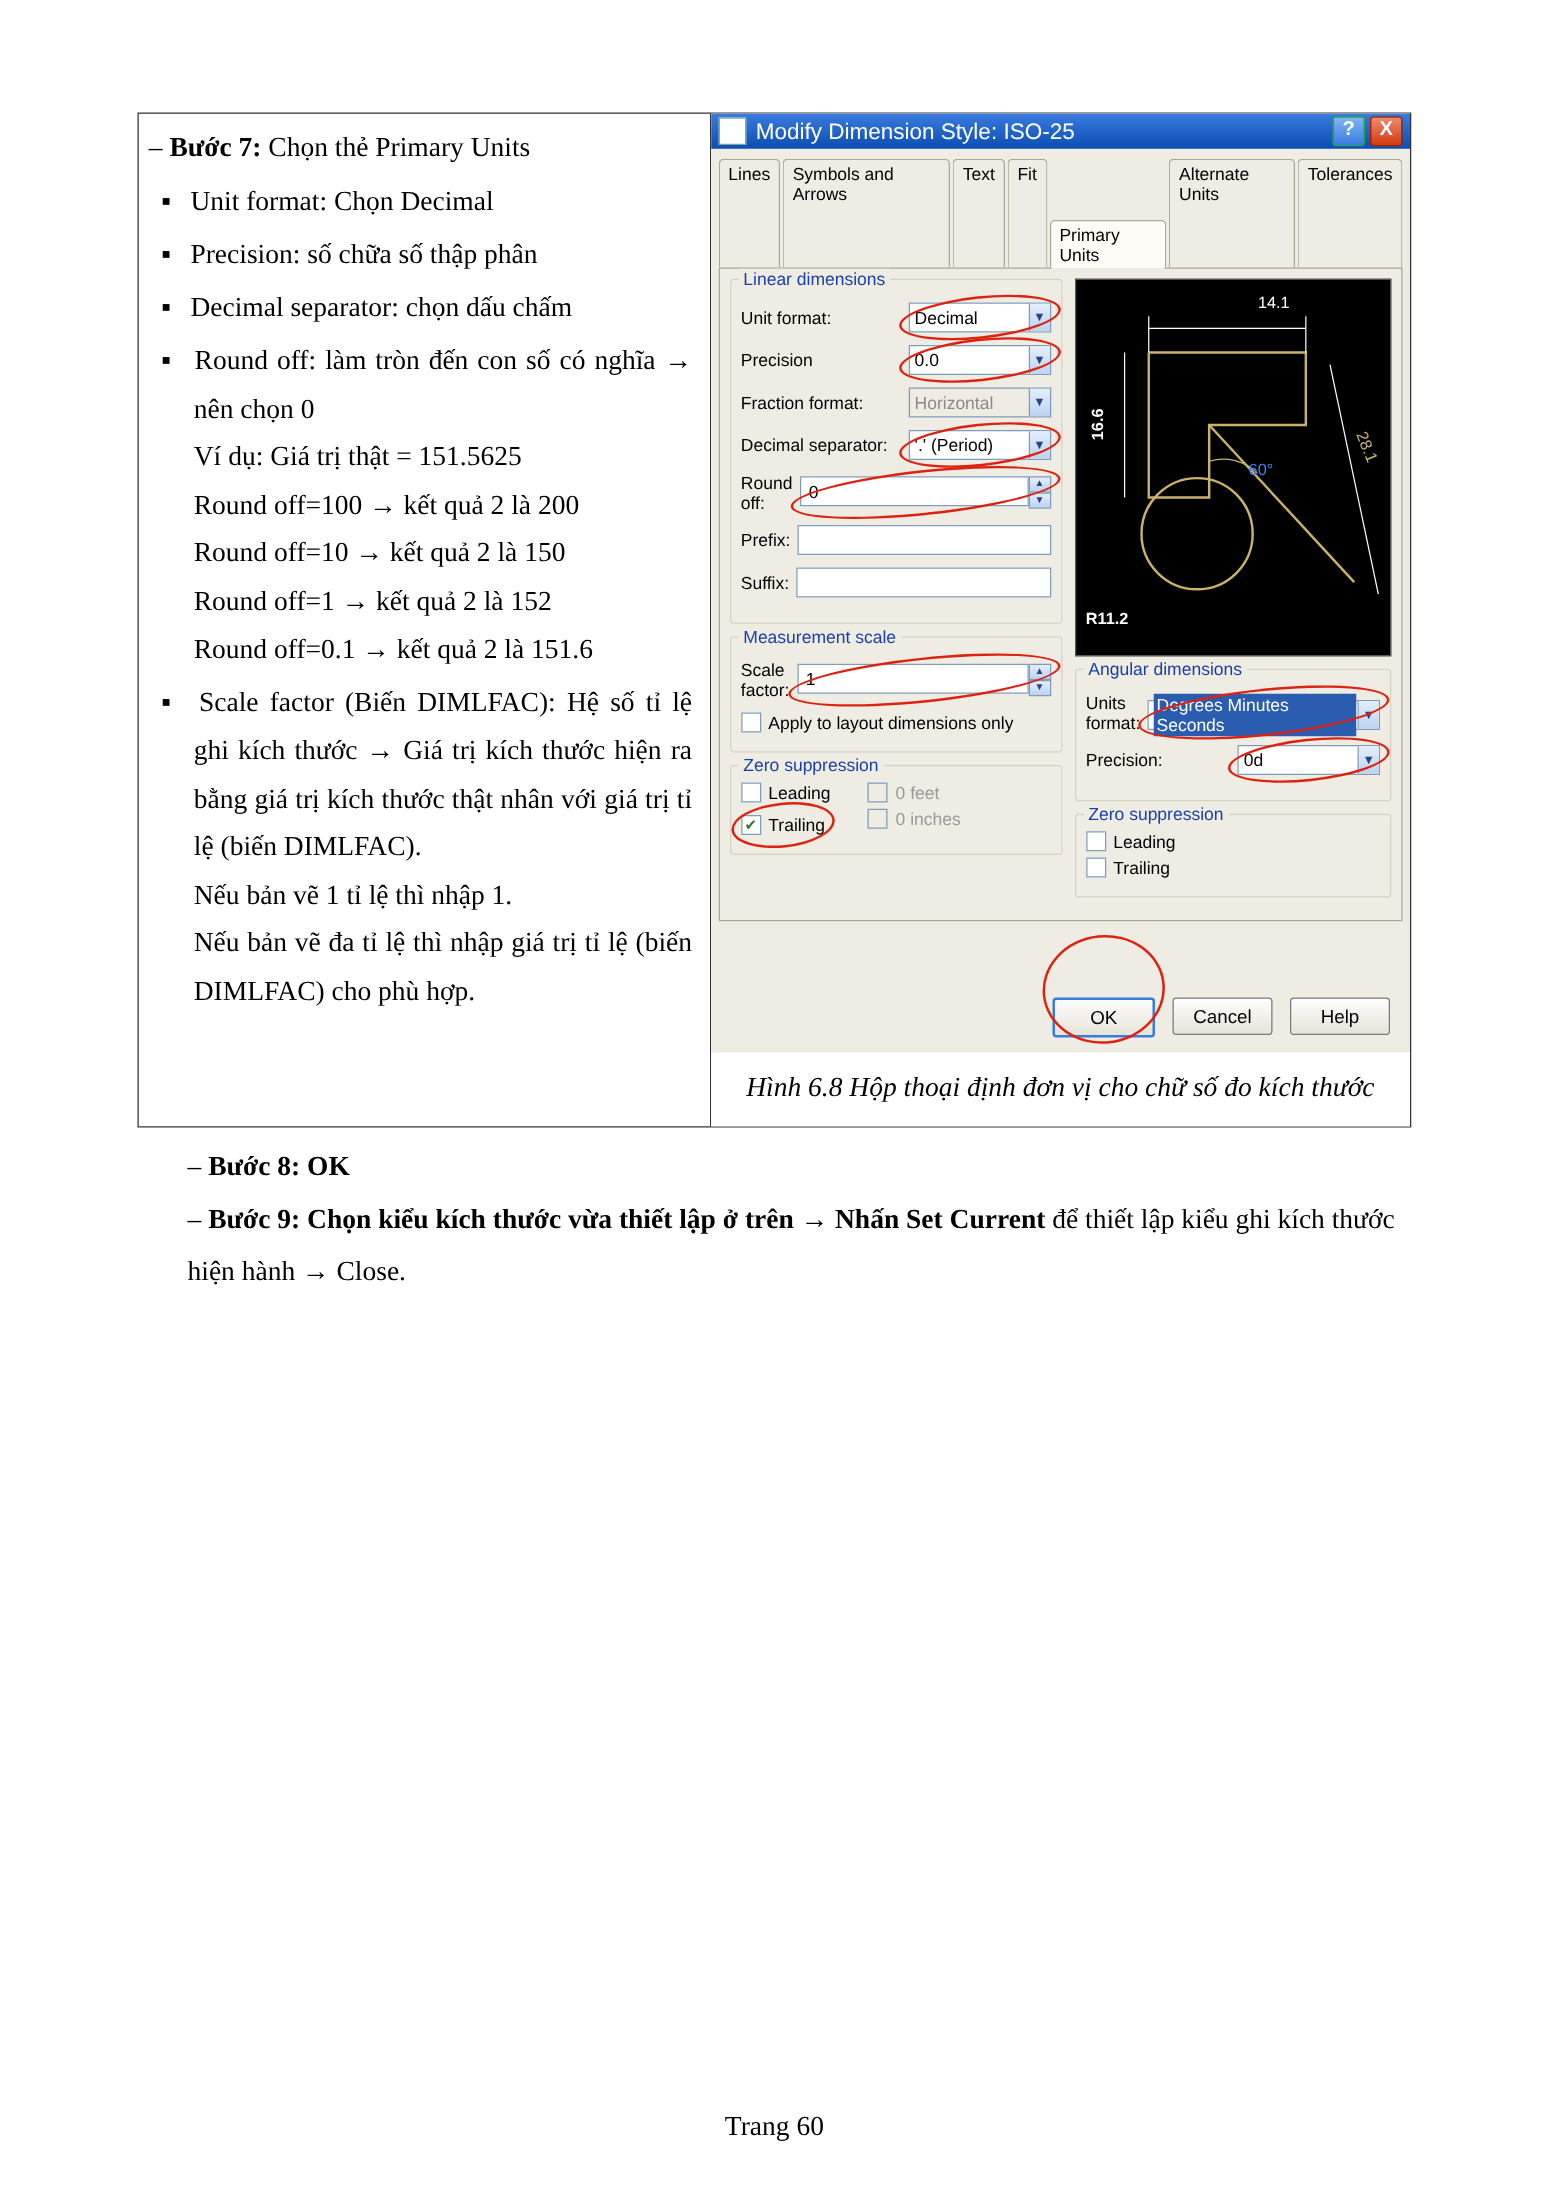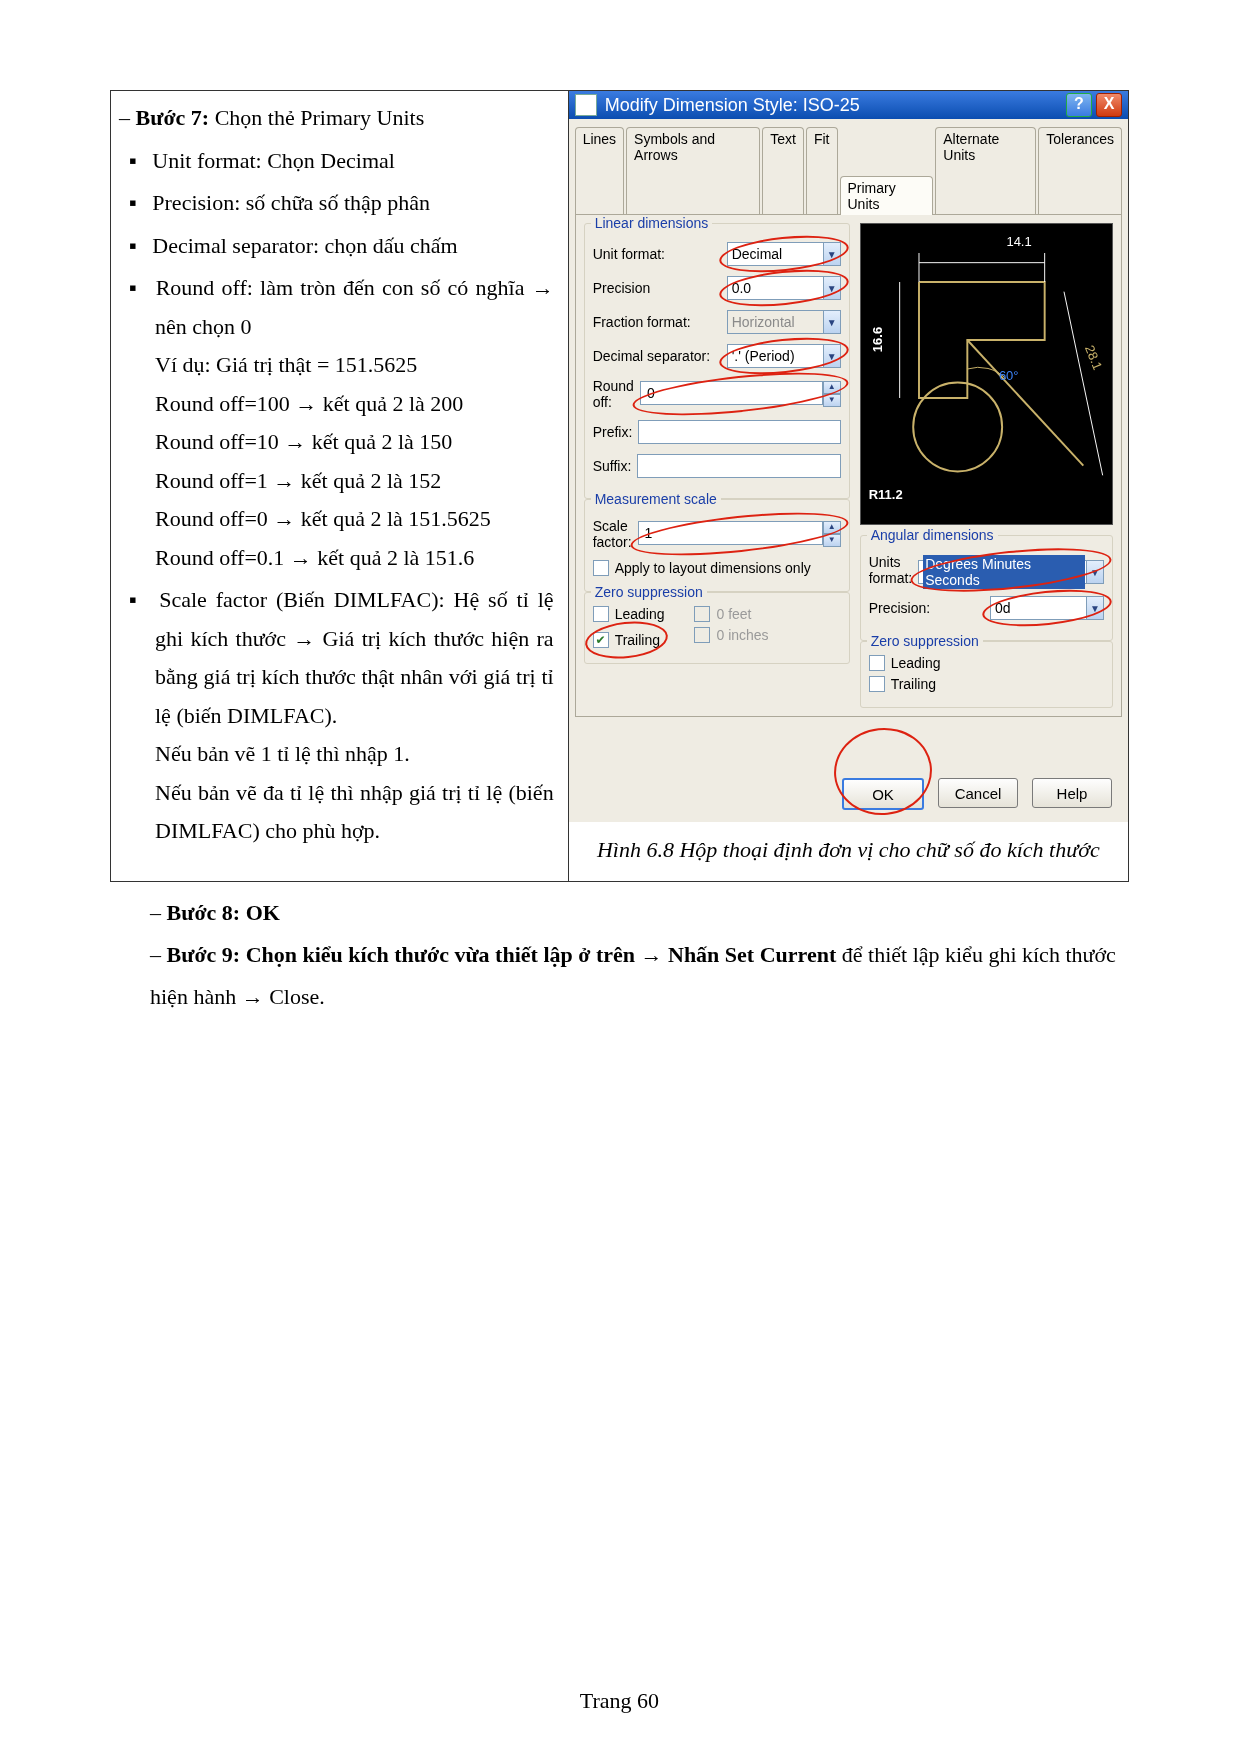--- a/index.html
+++ b/index.html
@@ -116,20 +116,21 @@
   }
   .two {
     display: flex; gap: 10px;
   }
   .leftpane { flex: 1.05; }
   .rightpane { flex: 1; display:flex; flex-direction:column; }
   .group {
     border: 1px solid #d6d2c2;
     border-radius: 3px;
     padding: 8px 8px 10px 8px;
+    margin-bottom: 10px;
     position: relative;
   }
   .group > .legend {
     position: absolute; top: -9px; left: 6px;
     background: #efece3; padding: 0 4px;
     color: #1a3ea8; font-size: 14px;
   }
   .row { display: flex; align-items: center; margin: 10px 0; gap: 6px; }
   .row label { flex: 1; }
   .combo, .txt {
@@ -220,21 +221,20 @@
             <li>Unit format: Chọn Decimal</li>
             <li>Precision: số chữa số thập phân</li>
             <li>Decimal separator: chọn dấu chấm</li>
             <li>
               <span>Round off: làm tròn đến con số có nghĩa </span><span class="arrow">→</span><span> nên chọn 0</span>
               <div class="cont" style="padding-left:0;">
                 <div>Ví dụ: Giá trị thật = 151.5625</div>
                 <div><span>Round off=100 </span><span class="arrow">→</span><span> kết quả 2 là 200</span></div>
                 <div><span>Round off=10 </span><span class="arrow">→</span><span> kết quả 2 là 150</span></div>
                 <div><span>Round off=1 </span><span class="arrow">→</span><span> kết quả 2 là 152</span></div>
-                <div><span>Round off=0 </span><span class="arrow">→</span><span> kết quả 2 là 151.5625</span></div>
                 <div><span>Round off=0.1 </span><span class="arrow">→</span><span> kết quả 2 là 151.6</span></div>
               </div>
             </li>
             <li>
               <span>Scale factor (Biến DIMLFAC): Hệ số tỉ lệ ghi kích thước </span><span class="arrow">→</span><span> Giá trị kích thước hiện ra bằng giá trị kích thước thật nhân với giá trị tỉ lệ (biến DIMLFAC).</span>
               <div class="cont" style="padding-left:0;">
                 <div>Nếu bản vẽ 1 tỉ lệ thì nhập 1.</div>
                 <div>Nếu bản vẽ đa tỉ lệ thì nhập giá trị tỉ lệ (biến DIMLFAC) cho phù hợp.</div>
               </div>
             </li>

